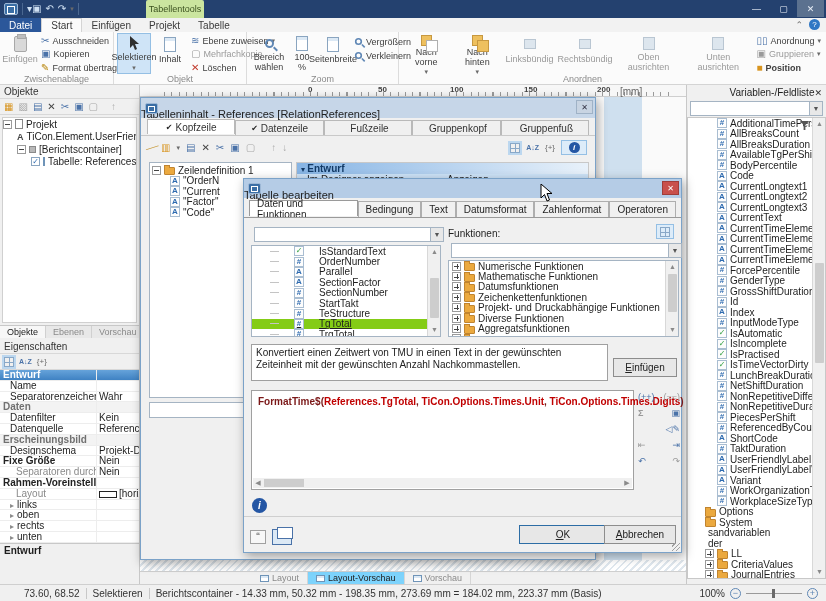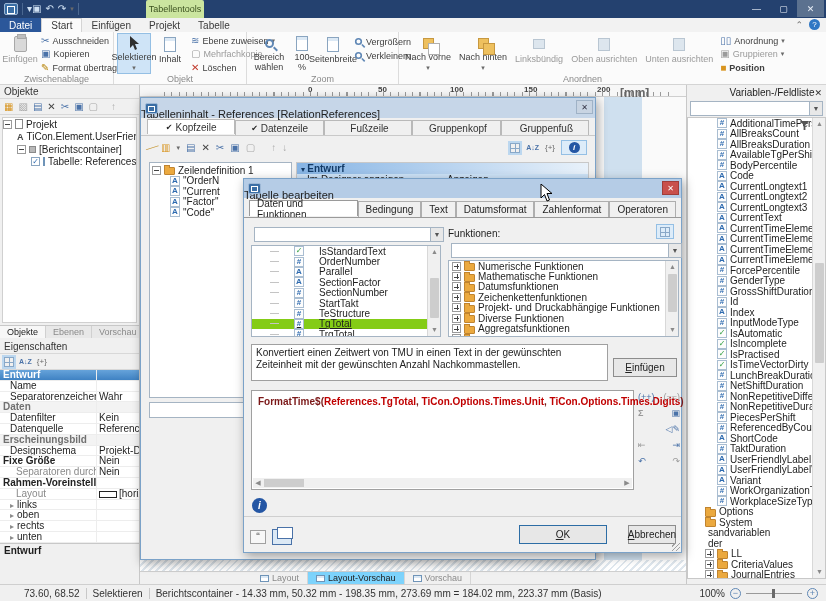--- a/index.html
+++ b/index.html
@@ -89,21 +89,21 @@
   .prow.sub .plabel{padding-left:16px;color:#8a8a8a;}
   .prow.exprow .plabel{padding-left:10px;}
   .prow.exprow .plabel::before{content:"▸";color:#8a8a8a;margin-right:3px;font-size:8px;}
   .prow .val-img{display:none;width:18px;height:7px;border:1.5px solid #222;background:#fff;vertical-align:middle;margin-right:2px;}
   .prow.imgbox .val-img{display:inline-block;}
   .pfoot{border-top:1px solid #c8c8c8;background:#f0f0f0;font-size:10px;font-weight:bold;padding:1px 4px;}
 
   
   .ruler{position:absolute;left:140px;top:85px;width:546px;height:12px;background:#f7f7f7;border-bottom:1px solid #cfcfcf;z-index:1;background-image:repeating-linear-gradient(90deg,#9a9a9a 0 1px,transparent 1px 7.3px);background-size:510px 4px;background-position:24px bottom;background-repeat:no-repeat;}
   .rnum{position:absolute;top:0;font-size:8px;color:#444;font-weight:bold;}
-  .runit{position:absolute;top:0;font-size:12px;color:#666;font-weight:bold;}
+  .runit{position:absolute;top:0;font-size:10px;color:#666;}
   .ws-strip{position:absolute;left:596px;top:97px;width:90px;height:473px;background:#fafafa;z-index:1;}
   .ws-strip .blue{position:absolute;left:8px;top:0;width:38px;height:473px;background:#cfe0ef;}
   .hatch{position:absolute;left:140px;top:560px;width:546px;height:11px;background:repeating-linear-gradient(135deg,#ffffff 0 3px,#dfe7ee 3px 5px);z-index:1;}
   .viewtabs{position:absolute;left:140px;top:571px;width:546px;height:13px;background:#f0f0f0;border-top:1px solid #cfcfcf;display:flex;align-items:stretch;padding-left:112px;z-index:2;font-size:9px;}
   .vtab{display:flex;align-items:center;gap:3px;padding:0 8px;color:#8a8a8a;border-right:1px solid #d6d6d6;}
   .vtab.active{background:#7dd3fc;color:#222;}
   .vtic{width:9px;height:7px;border:1px solid #6f94b8;background:linear-gradient(#dce9f5 2px,#fff 2px);}
 
   
   .rpanel{position:absolute;left:686px;top:85px;width:140px;height:499px;background:#f0f0f0;border-left:1px solid #c8c8c8;z-index:2;}
@@ -194,21 +194,21 @@
   .sidecol{position:absolute;left:394px;top:174px;width:42px;bottom:66px;display:flex;flex-direction:column;gap:6px;font-size:9px;color:#4a72a8;}
   .sidecol .pair{display:flex;justify-content:space-between;}
   .sidecol .g{color:#9a9a9a;}
   .einfo{position:absolute;left:8px;top:280px;display:flex;align-items:center;gap:6px;}
   .i-info.big{width:15px;height:15px;font-size:10px;}
   .ebottom{position:absolute;left:0;right:0;bottom:0;height:36px;border-top:1px solid #cfcfcf;}
   .cmt{position:absolute;left:6px;bottom:8px;width:16px;height:14px;border:1px solid #a0a0a0;background:#f7f7f7;color:#8a8a8a;font-size:8px;text-align:center;}
   .casc{position:absolute;left:28px;bottom:7px;width:20px;height:16px;border:1px solid #4a72a8;background:#dce9f5;}
   .casc::before{content:"";position:absolute;left:4px;top:-3px;width:14px;height:10px;background:#fff;border:1px solid #4a72a8;}
   .okbtn{position:absolute;right:74px;bottom:8px;width:88px;height:19px;border-color:#2d6da5;}
-  .cancelbtn{position:absolute;right:5px;bottom:8px;width:48px;height:19px;}
+  .cancelbtn{position:absolute;right:5px;bottom:8px;width:72px;height:19px;}
   .grip{position:absolute;right:1px;bottom:1px;width:8px;height:8px;background:repeating-linear-gradient(135deg,transparent 0 2px,#a0a0a0 2px 3px);}
 
   
   .statusbar{position:absolute;left:0;top:584px;width:826px;height:17px;background:#f0f0f0;border-top:1px solid #cfcfcf;display:flex;align-items:center;font-size:10px;color:#333;z-index:4;}
   .ssep{width:1px;height:11px;background:#c8c8c8;margin:0 6px;}
   .szoom{margin-left:auto;display:flex;align-items:center;gap:5px;padding-right:8px;}
   .zc{width:11px;height:11px;border-radius:50%;border:1px solid #5f87b5;color:#5f87b5;font-size:9px;line-height:9px;text-align:center;}
   .ztrack{width:56px;height:1px;background:#9a9a9a;position:relative;}
   .zthumb{position:absolute;left:26px;top:-4px;width:3px;height:9px;background:#6a6a6a;}
 
@@ -352,20 +352,26 @@
           <span class="sq-or back"></span>
         </span>
       <span>Nach hinten</span>
         <span class="caret">▾</span>
     </div>
     <div class="bigbtn gray">
       <span class="bicon">
           <span class="sq-gray"></span>
         </span>
       <span>Linksbündig</span>
+    </div>
+    <div class="bigbtn gray">
+      <span class="bicon">
+          <span class="sq-gray"></span>
+        </span>
+      <span>Rechtsbündig</span>
     </div>
     <div class="bigbtn gray">
       <span class="bicon">
           <span class="sq-gray" style="height:13px"></span>
         </span>
       <span>Oben ausrichten</span>
     </div>
     <div class="bigbtn gray">
       <span class="bicon">
           <span class="sq-gray" style="height:13px"></span>

